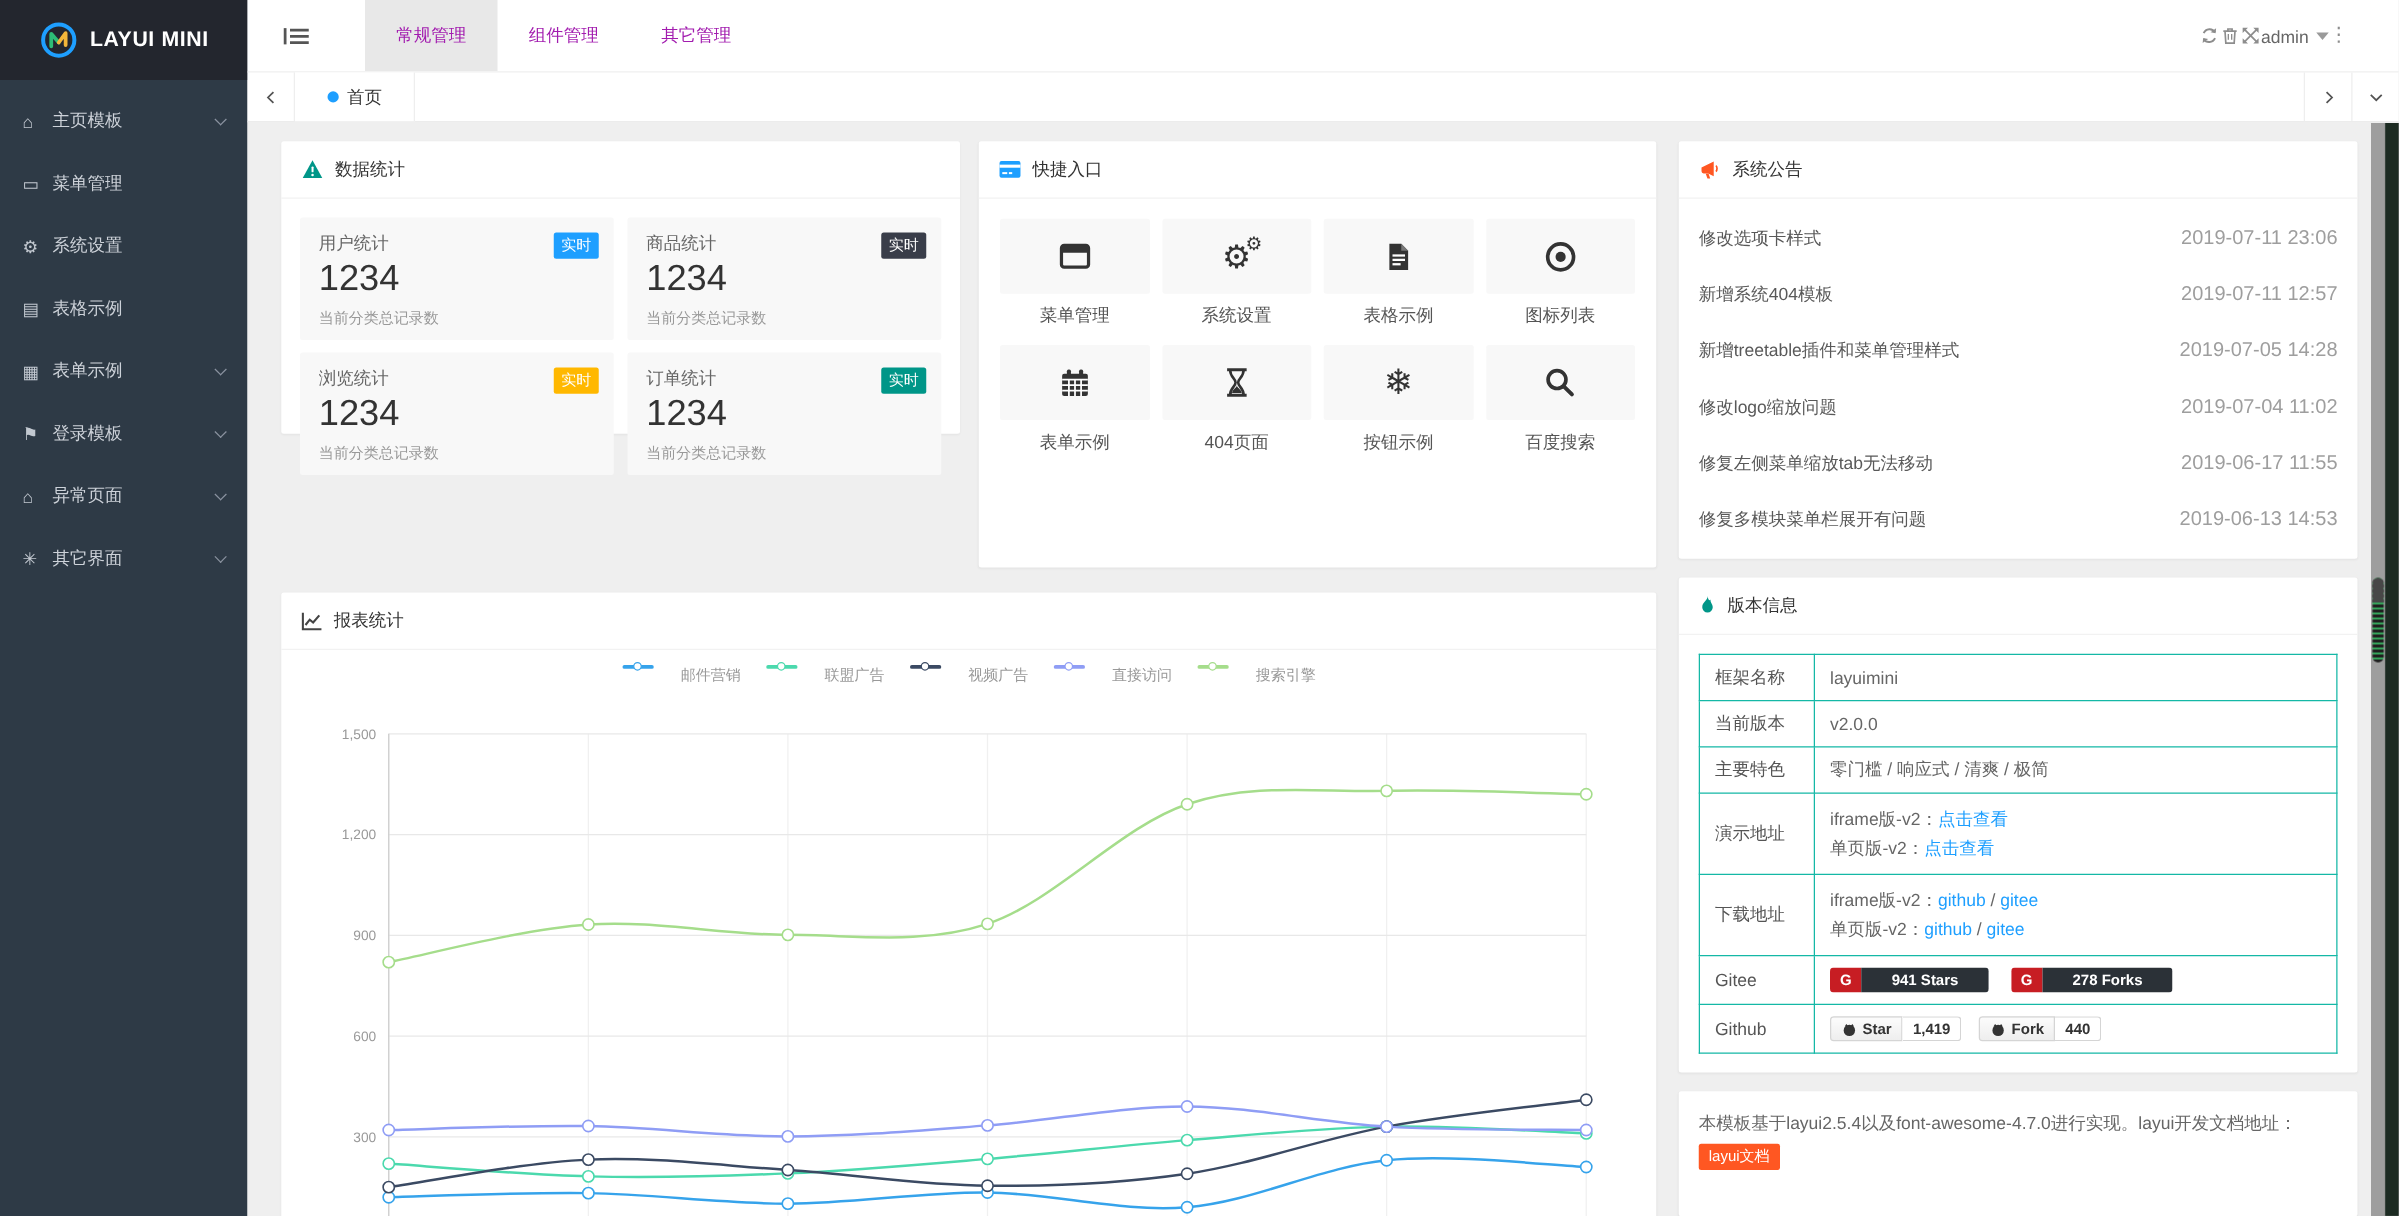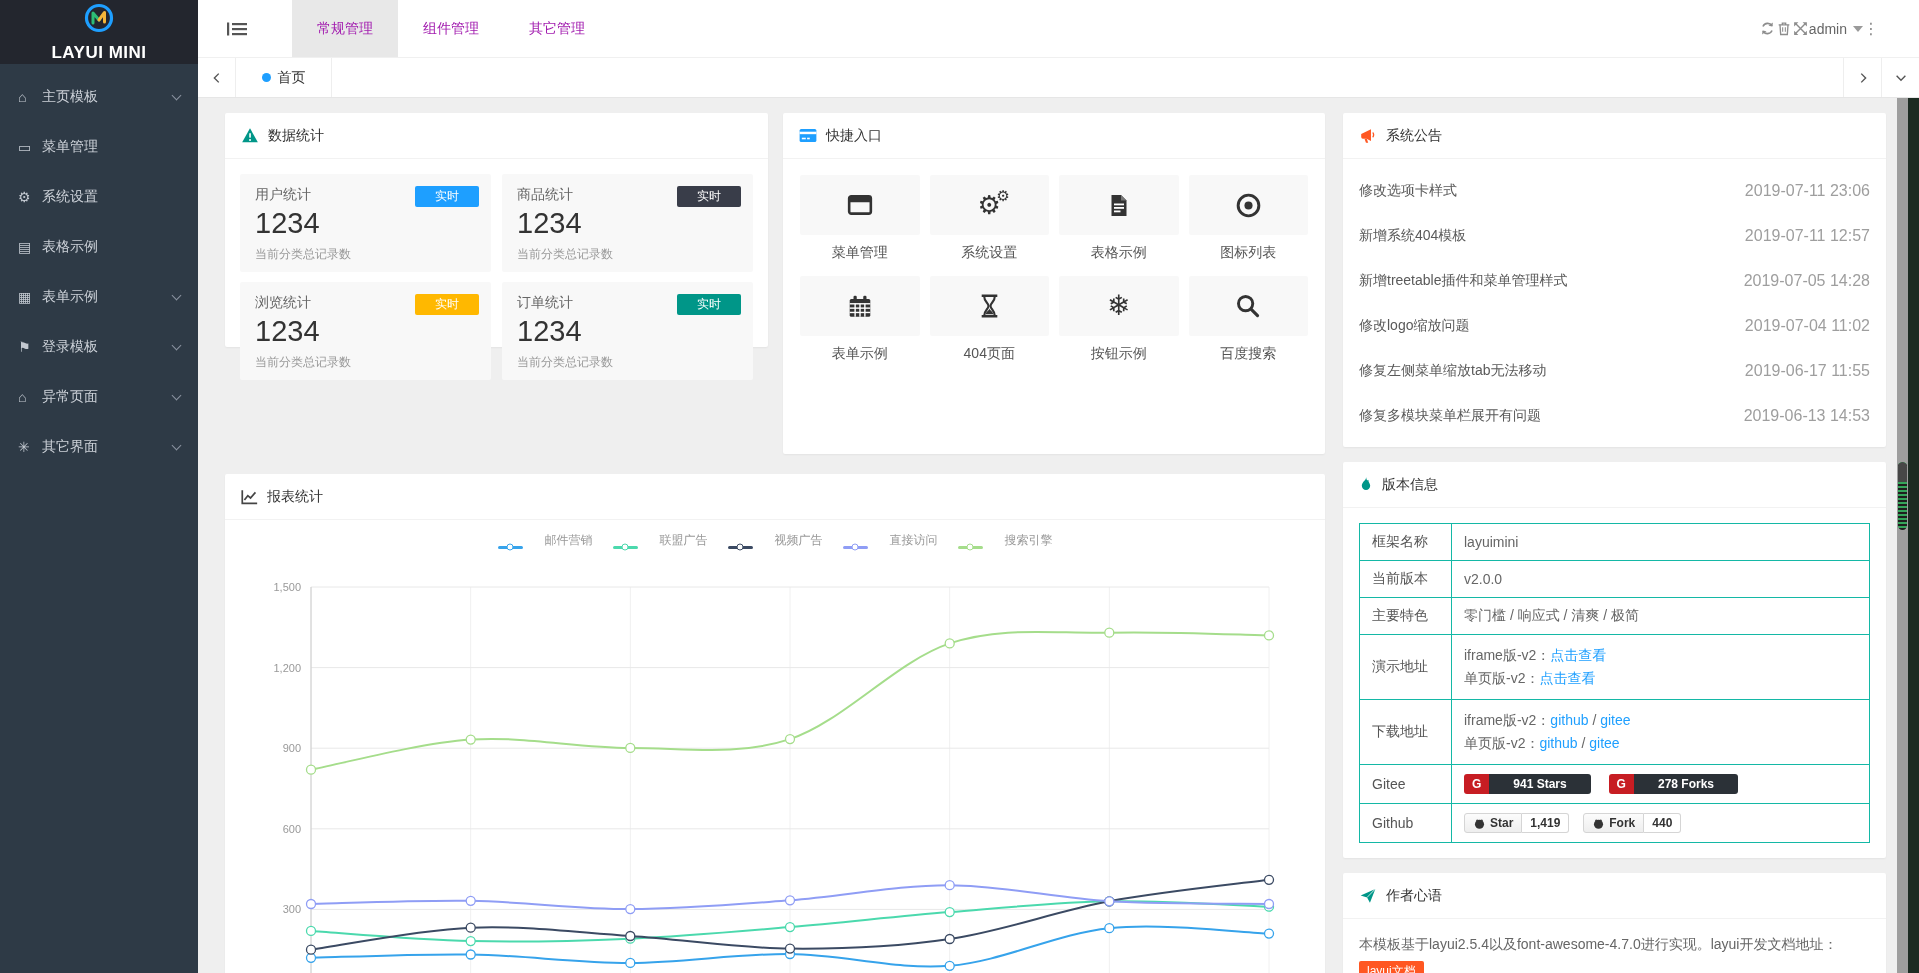--- a/index.html
+++ b/index.html
@@ -2,21 +2,21 @@
 <html><head>
 <meta charset="utf-8">
 <style>
   * { margin:0; padding:0; box-sizing:border-box; }
   html,body { width:1919px; height:973px; overflow:hidden; background:#efefef;
     font-family:"Liberation Sans","DejaVu Sans",sans-serif; }
   .app { display:flex; width:100%; height:100%; }
 
   
   .sidebar { width:198px; flex:0 0 198px; background:#2e3a46; display:flex; flex-direction:column; }
-  .logo { height:64px; background:#23262e; display:flex; align-items:center; justify-content:center; gap:9px;flex-direction:column; }
+  .logo { height:64px; background:#23262e; display:flex; align-items:center; justify-content:center; gap:9px; }
   .logo-text { color:#fff; font-weight:bold; font-size:17px; letter-spacing:.5px; white-space:nowrap; }
   .side-nav { padding-top:8px; }
   .side-item { height:50px; display:flex; align-items:center; padding:0 18px; color:#cdd2d9; font-size:14px; position:relative; cursor:pointer; }
   .sicon { width:24px; font-size:14px; color:#c2c8d0; flex:0 0 24px; }
   .chev { position:absolute; right:18px; width:7px; height:7px; border-right:1.4px solid #8b93a0; border-bottom:1.4px solid #8b93a0; transform:rotate(45deg); margin-top:-3px; }
 
   
   .main { flex:1; display:flex; flex-direction:column; min-width:0; }
   .topbar { height:57px; background:#fff; display:flex; align-items:stretch; }
   .fold { width:78px; margin-right:16px; display:flex; align-items:center; justify-content:center; cursor:pointer; }
@@ -44,36 +44,36 @@
   .card { background:#fff; border-radius:2px; box-shadow:0 1px 2px rgba(0,0,0,.05); }
   .card-hd { height:46px; padding:0 16px; display:flex; align-items:center; gap:9px; border-bottom:1px solid #f2f2f2; font-size:14px; color:#333; }
 
   
   .card-stats { width:543px; height:234px; }
   .stat-grid { display:grid; grid-template-columns:1fr 1fr; gap:10px 11px; padding:15px; }
   .stat-box { background:#f8f8f8; height:98px; padding:12px 15px; position:relative; border-radius:2px; }
   .stat-label { font-size:14px; color:#666; }
   .stat-value { font-size:29px; color:#333; margin-top:3px; }
   .stat-caption { font-size:12px; color:#999; margin-top:6px; }
-  .stat-badge { position:absolute; top:12px; right:12px; color:#fff; font-size:12px; padding:2px 20px; border-radius:2px; }
+  .stat-badge { position:absolute; top:12px; right:12px; color:#fff; font-size:12px; padding:2px 6px; border-radius:2px; }
 
   
   .card-quick { flex:1; height:341px; }
   .quick-grid { display:grid; grid-template-columns:repeat(4,1fr); gap:14px 10px; padding:16px 17px; }
   .quick-item { text-align:center; cursor:pointer; }
   .quick-icon-box { height:60px; background:#f8f8f8; border-radius:2px; display:flex; align-items:center; justify-content:center; color:#333; }
   .quick-label { font-size:14px; color:#555; margin-top:9px; }
   .gear-wrap { position:relative; font-size:26px; line-height:1; }
   .gear-wrap .g2 { position:absolute; font-size:15px; right:-9px; top:-4px; }
   .snow { font-size:28px; line-height:1; }
 
   
   .card-report { height:620px; }
   .legend-row { display:flex; justify-content:center; gap:20px; margin-top:5px; height:30px; align-items:center; }
-  .lg-item { display:flex; align-items:flex-end; gap:22px; cursor:pointer; }
+  .lg-item { display:flex; align-items:flex-start; gap:22px; cursor:pointer; }
   .lg-mark { position:relative; width:25px; height:3px; border-radius:2px; display:inline-block; }
   .lg-mark i { position:absolute; left:50%; top:50%; transform:translate(-50%,-50%); width:7px; height:7px; background:#fff; border:1.5px solid; border-radius:50%; }
   .lg-text { font-size:12px; color:#999; }
 
   
   .ann-body { padding:9px 0; }
   .ann-row { display:flex; justify-content:space-between; align-items:center; height:45px; padding:0 16px; cursor:pointer; }
   .ann-title { font-size:14px; color:#595959; }
   .ann-date { font-size:16px; color:#9e9e9e; }
 
@@ -589,27 +589,20 @@
                       </span>
                   <span class="gh-count">440</span>
                 </span>
               </td>
             </tr>
           </tbody>
             </table>
         </section>
 
         <section class="card card-author">
-          <div class="card-hd">
-            <svg width="18" height="17" viewBox="0 0 22 22">
-              <path d="M1.5 11 L20.5 2.5 L13.5 20.5 L9.8 13.5 Z" fill="#009688"></path>
-              <path d="M9.8 13.5 L20.5 2.5" stroke="#fff" stroke-width="1"></path>
-            </svg>
-            <span>作者心语</span>
-          </div>
           <div class="author-body">
             <div>本模板基于layui2.5.4以及font-awesome-4.7.0进行实现。layui开发文档地址：</div>
             <div><span class="badge-doc">layui文档</span></div>
 
           </div>
         </section>
       </div>
     </div>
   </div>
 </div>

